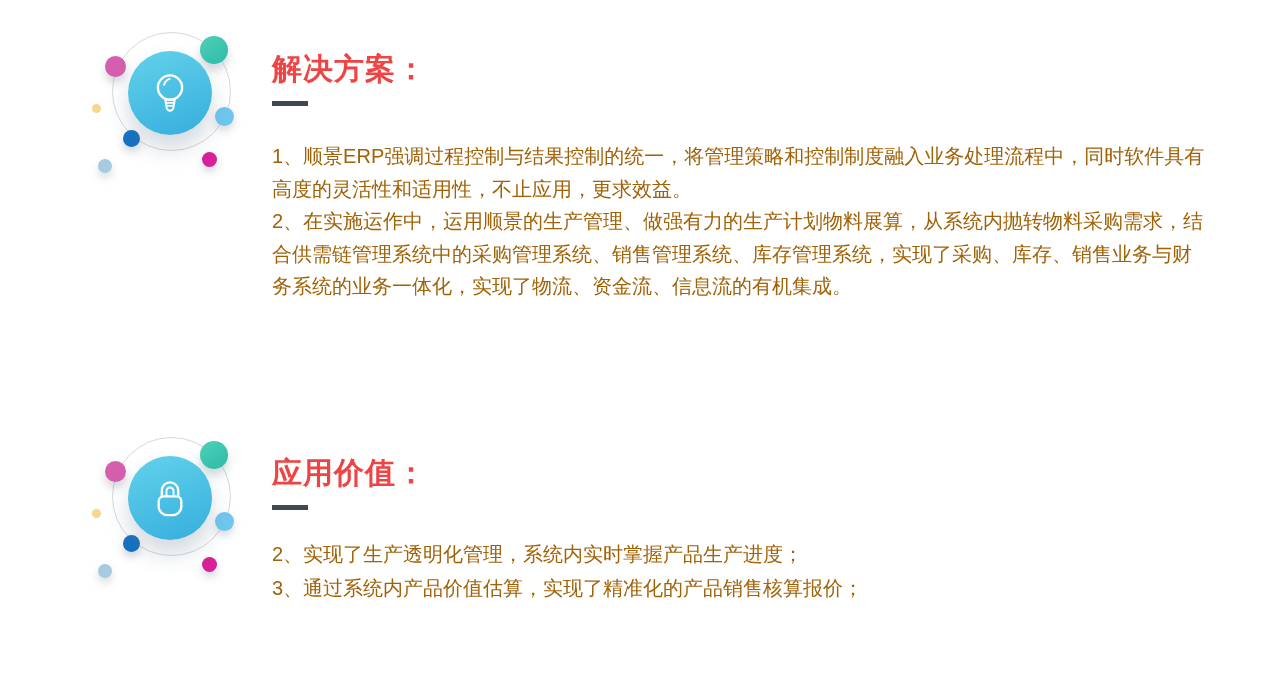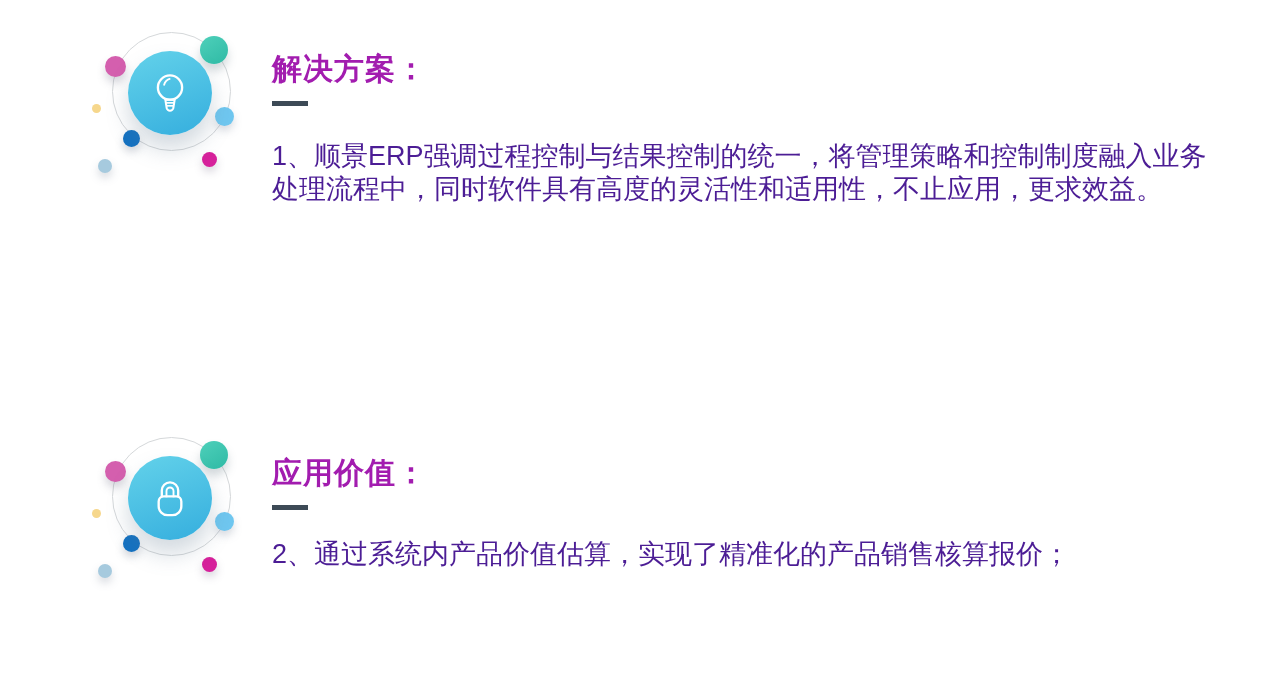--- a/index.html
+++ b/index.html
@@ -42,29 +42,29 @@
 
   
   .textcol { position: absolute; left: 272px; width: 936px; }
   .textcol-1 { top: 52px; }
   .textcol-2 { top: 456px; }
 
   .title {
     margin: 0;
     font-size: 30px; line-height: 34px;
     font-weight: 800;
-    color: #a21caf;
+    color: #ef4444;
     letter-spacing: 1px;
   }
   .dash {
     width: 36px; height: 5px;
     background: #3d4a56;
     margin-top: 15px;
   }
-  .paras { color: #4c1d95; font-size: 27px; }
+  .paras { color: #a16207; font-size: 20px; }
   .paras p { margin: 0; }
   .paras-1 { margin-top: 34px; }
   .paras-1 p { line-height: 32.6px; }
   .paras-2 { margin-top: 28px; }
   .paras-2 p { line-height: 33.5px; }
 </style>
 </head>
 <body>
 
 <div class="section">
@@ -87,20 +87,21 @@
         <line x1="27.4" y1="48.4" x2="36.6" y2="48.4" stroke="#ffffff" stroke-width="2.2"></line>
       </svg>
     </div>
   </div>
 
   <div class="textcol textcol-1">
     <h2 class="title">解决方案：</h2>
     <div class="dash"></div>
     <div class="paras paras-1">
       <p>1、顺景ERP强调过程控制与结果控制的统一，将管理策略和控制制度融入业务处理流程中，同时软件具有高度的灵活性和适用性，不止应用，更求效益。</p>
+      <p>2、在实施运作中，运用顺景的生产管理、做强有力的生产计划物料展算，从系统内抛转物料采购需求，结合供需链管理系统中的采购管理系统、销售管理系统、库存管理系统，实现了采购、库存、销售业务与财务系统的业务一体化，实现了物流、资金流、信息流的有机集成。</p>
     </div>
   </div>
 </div>
 
 <div class="section">
 
   <div class="cluster cluster-2">
     <div class="ring"></div>
     <div class="dot dot-teal"></div>
     <div class="dot dot-pink"></div>
@@ -115,16 +116,17 @@
         <path d="M27.5 31 v-8 a4.5 4.5 0 0 1 9 0 v8" stroke="#ffffff" stroke-width="2.4"></path>
         <path d="M17.5 36.5 a6.5 6.5 0 0 1 6.5 -6.5 h16 a6.5 6.5 0 0 1 6.5 6.5 v6 a11.5 11.5 0 0 1 -11.5 11.5 h-6 a11.5 11.5 0 0 1 -11.5 -11.5 z" stroke="#ffffff" stroke-width="3"></path>
       </svg>
     </div>
   </div>
 
   <div class="textcol textcol-2">
     <h2 class="title">应用价值：</h2>
     <div class="dash"></div>
     <div class="paras paras-2">
-      <p>2、通过系统内产品价值估算，实现了精准化的产品销售核算报价；</p>
+      <p>2、实现了生产透明化管理，系统内实时掌握产品生产进度；</p>
+      <p>3、通过系统内产品价值估算，实现了精准化的产品销售核算报价；</p>
     </div>
   </div>
 </div>
 
 </body></html>

